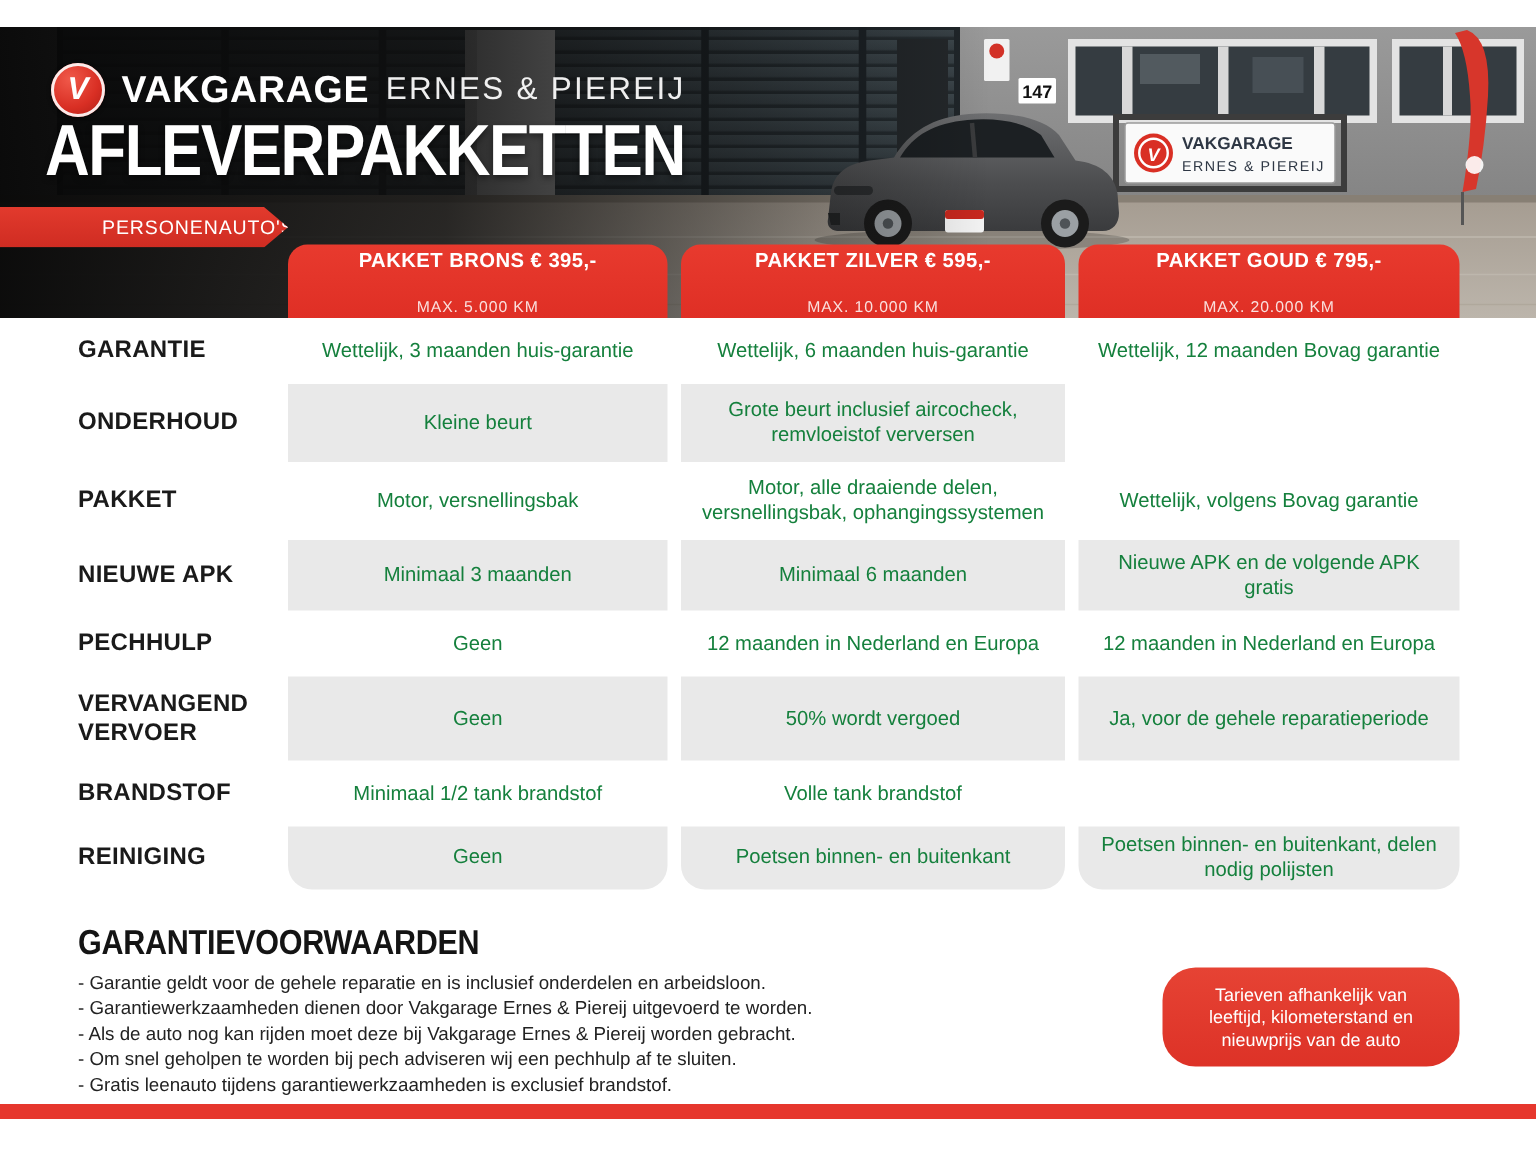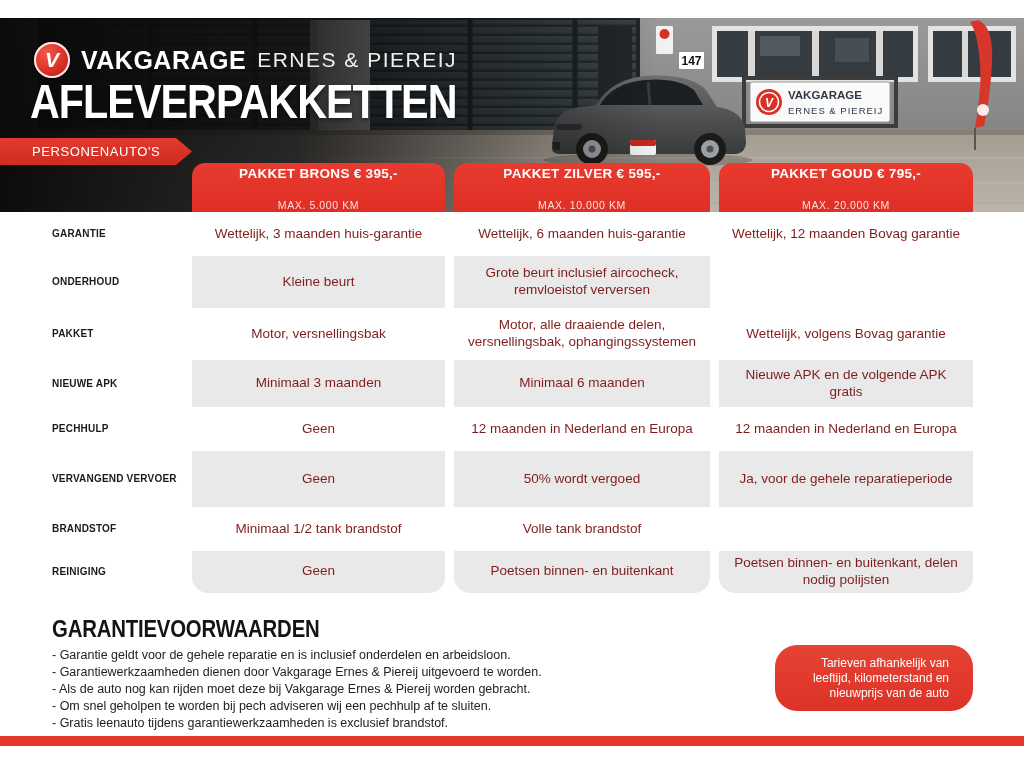--- a/index.html
+++ b/index.html
@@ -27,21 +27,21 @@
     position:absolute;top:56px;left:30px;z-index:5;
     color:#fff;font-size:43px;font-weight:700;letter-spacing:-1px;
     transform:scale(.96,1.12);transform-origin:left top;
     text-shadow:0 2px 4px rgba(0,0,0,.45);
   }
   .ribbon{
     position:absolute;top:120px;left:0;height:27px;width:192px;z-index:5;
     background:linear-gradient(180deg,#e23a2d,#cf2c22);
     clip-path:polygon(0 0,calc(100% - 16px) 0,100% 50%,calc(100% - 16px) 100%,0 100%);
     display:flex;align-items:center;
-    color:#fff;font-size:13px;font-weight:400;letter-spacing:.6px;padding-left:32px;box-sizing:border-box;
+    color:#fff;font-size:13px;font-weight:400;letter-spacing:.6px;padding-left:68px;box-sizing:border-box;
   }
 
   
   .package-row{position:absolute;top:163px;left:192px;display:flex;gap:9px;z-index:6;}
   .pkg{
     background:linear-gradient(180deg,#e83a2e,#df2f25);
     border-radius:13px 13px 0 0;height:49px;box-sizing:border-box;
     display:flex;flex-direction:column;align-items:center;justify-content:center;gap:18px;padding-top:2px;
   }
   .pkg-name{color:#fff;font-size:13.5px;font-weight:700;letter-spacing:.3px;}
@@ -53,42 +53,42 @@
   .trow:nth-child(1){height:44px;}
   .trow:nth-child(2){height:52px;}
   .trow:nth-child(3){height:52px;}
   .trow:nth-child(4){height:47px;}
   .trow:nth-child(5){height:44px;}
   .trow:nth-child(6){height:56px;}
   .trow:nth-child(7){height:44px;}
   .trow:nth-child(8){height:40px;}
   .tlabel{
     display:flex;align-items:center;
-    font-size:10px;font-weight:700;color:#1a1a1a;letter-spacing:.2px;line-height:1.2;
+    font-size:16px;font-weight:700;color:#1a1a1a;letter-spacing:.2px;line-height:1.2;
   }
   .tcell{
     display:flex;align-items:center;justify-content:center;text-align:center;
-    font-size:13.5px;color:#7f1d1d;line-height:1.25;padding:4px 10px;box-sizing:border-box;
+    font-size:13.5px;color:#15803d;line-height:1.25;padding:4px 10px;box-sizing:border-box;
   }
   .trow.shaded .tcell{background:#e9e9e9;}
   .trow:nth-child(8) .tcell{border-radius:0 0 16px 16px;}
 
   
   .conditions{position:absolute;top:616px;left:52px;width:700px;z-index:2;}
   .cond-heading{
     font-size:21px;font-weight:700;color:#141414;letter-spacing:-.2px;
     transform:scale(.97,1.1);transform-origin:left top;margin-bottom:7px;
   }
   .cond-item{font-size:12.5px;color:#222;line-height:17px;}
 
   
   .note-box{
     position:absolute;top:645px;left:775px;width:198px;height:66px;box-sizing:border-box;
     background:linear-gradient(180deg,#e64334,#dd3227);border-radius:22px;
-    display:flex;align-items:center;justify-content:center;text-align:right;
+    display:flex;align-items:center;justify-content:center;text-align:center;
     color:#fff;font-size:12px;line-height:15px;padding:8px 24px;z-index:3;
   }
 
   
   .bottom-bar{position:absolute;top:736px;left:0;width:1024px;height:10px;background:#e6372d;}
 </style>
 </head>
 <body>
 
 <div class="poster">

